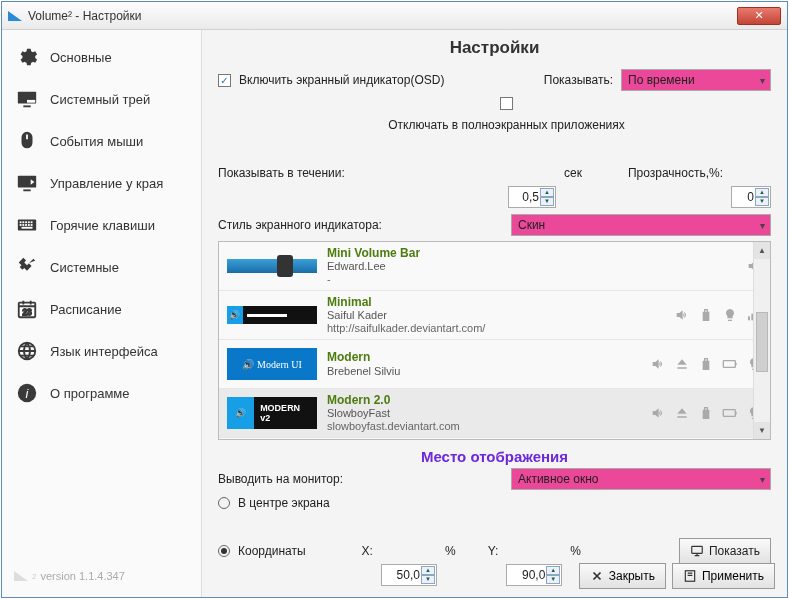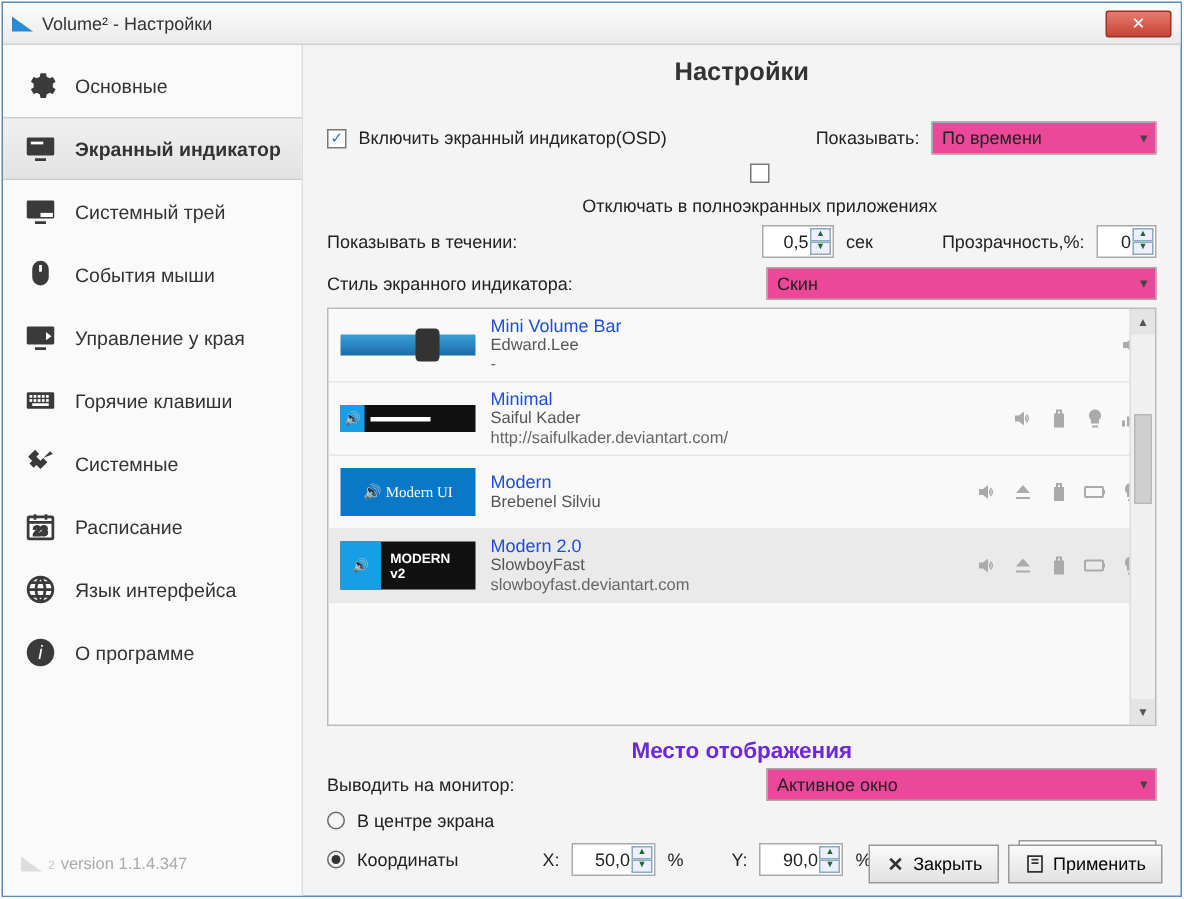--- a/index.html
+++ b/index.html
@@ -13,40 +13,40 @@
 .titlebar .close { margin-left: auto; width: 44px; height: 18px; background: linear-gradient(#e87a6f,#c44535); border: 1px solid #a03020; border-radius: 2px; color: #fff; display: flex; align-items: center; justify-content: center; font-size: 11px; }
 
 .content { display: flex; height: calc(100% - 28px); }
 
 .sidebar { width: 200px; background: #fafafa; border-right: 1px solid #ddd; padding-top: 6px; text-align: center; }
 .nav-item { display: flex; align-items: center; height: 42px; padding: 0 12px; font-size: 13px; color: #333; cursor: pointer; gap: 10px; }
 .nav-item.active { background: linear-gradient(#f0f0f0,#e3e3e3); border-top: 1px solid #ccc; border-bottom: 1px solid #ccc; font-weight: 600; }
 .nav-item .icon { width: 26px; height: 22px; display: flex; align-items: center; justify-content: center; color:#3a3a3a; }
 
 .main { flex: 1; padding: 8px 16px 8px 16px; display: flex; flex-direction: column; overflow: hidden; }
-.page-title { text-align: center; font-size: 17px; font-weight: 600; color: #333; margin-bottom: 20px; }
+.page-title { text-align: center; font-size: 17px; font-weight: 600; color: #333; margin-bottom: 8px; }
 
 .row { display: flex; align-items: center; gap: 8px; font-size: 12px; color: #222; margin: 3px 0; }
 .checkbox { width: 13px; height: 13px; border: 1px solid #777; background: #fff; display: inline-flex; align-items: center; justify-content: center; font-size: 10px; color: #2a6cd0; }
 .label { white-space: nowrap; }
 .select { height: 22px; border: 1px solid #aaa; background: #ec4899; font-size: 12px; padding: 0 18px 0 6px; display: inline-flex; align-items: center; position: relative; min-width: 110px; }
 .select::after { content: "▾"; position: absolute; right: 5px; font-size: 10px; color: #444; }
-.num-input { height: 22px; width: 48px; border: 1px solid #aaa; background: #fff; display: inline-flex; align-items: center; justify-content: flex-end; padding-right: 16px; font-size: 12px; position: relative; }
+.num-input { height: 22px; width: 48px; border: 1px solid #aaa; background: #fff; display: inline-flex; align-items: center; justify-content: flex-end; padding-right: 16px; font-size: 12px; position: relative; margin-top: 48px; }
 .num-input .spin { position: absolute; right: 1px; width: 14px; height: 18px; display: flex; flex-direction: column; }
 .num-input .spin span { flex: 1; font-size: 6px; text-align: center; color: #146a2a; background: #eef; border: 1px solid #8ab; }
 
 .skin-list { border: 1px solid #bbb; background: #f9f9f9; flex: 1; overflow: hidden; position: relative; margin-top: 2px; }
 .skin-item { display: flex; align-items: center; height: 49px; padding: 4px 8px; gap: 10px; border-bottom: 1px solid #e6e6e6; }
 .skin-item.selected { background: #eaeaea; }
 .skin-preview { width: 90px; height: 32px; display: flex; align-items: center; justify-content: center; }
 .skin-preview.moderncui { background: #0a78c8; color: #fff; font-size: 10px; font-family: "Segoe UI"; }
 .skin-preview.modernv2 { background: #111; color: #fff; font-size: 9px; display: flex; align-items: center; }
 .skin-preview.modernv2 .left { background: #169fe6; width: 28px; height: 100%; display: flex; align-items: center; justify-content: center; }
 .skin-meta { display: flex; flex-direction: column; font-size: 11px; line-height: 1.2; }
-.skin-name { font-weight: 400; font-size: 12px; color: #1d4ed8;}
+.skin-name { font-weight: 700; font-size: 12px; color: #4d7c0f;}
 .skin-author { color: #555; }
 .skin-url { color: #666; }
 .skin-icons { margin-left: auto; display: flex; gap: 8px; color: #aaa; }
 .skin-icons svg { width: 16px; height: 16px; }
 .scrollbar { position: absolute; right: 0; top: 0; bottom: 0; width: 17px; background: #f0f0f0; border-left: 1px solid #ddd; }
 .scrollbar .arrow { height: 17px; background: #e4e4e4; display: flex; align-items: center; justify-content: center; font-size: 8px; color: #555; }
 .scrollbar .thumb { position: absolute; left: 2px; right: 2px; top: 70px; height: 60px; background: #cfcfcf; border: 1px solid #b8b8b8; }
 
 .section-title { text-align: center; font-size: 15px; font-weight: 600; color: #6d28d9; margin-top: 8px; }
 
@@ -75,30 +75,20 @@
 
   <div class="content">
     <div class="sidebar" id="sidebar">
         <div class="nav-item">
           <span class="icon">
             <svg viewBox="0 0 24 24" width="24" height="22" fill="#3a3a3a">
               <path d="M12 8a4 4 0 100 8 4 4 0 000-8zm9 4a7 7 0 00-.1-1.2l2.1-1.6-2-3.4-2.5 1a7 7 0 00-2-1.2L16 3h-4l-.5 2.6a7 7 0 00-2 1.2l-2.5-1-2 3.4 2.1 1.6A7 7 0 007 12c0 .4 0 .8.1 1.2L5 14.8l2 3.4 2.5-1a7 7 0 002 1.2L12 21h4l.5-2.6a7 7 0 002-1.2l2.5 1 2-3.4-2.1-1.6c.1-.4.1-.8.1-1.2z"></path>
             </svg>
           </span>
           <span>Основные</span>
-        </div>
-        <div class="nav-item active">
-          <span class="icon">
-            <svg viewBox="0 0 24 24" width="24" height="22" fill="#3a3a3a">
-              <rect x="2" y="4" width="20" height="13" rx="1"></rect>
-              <rect x="5" y="7" width="9" height="2" fill="#fff"></rect>
-              <path d="M8 21h8v-2H8z"></path>
-            </svg>
-          </span>
-          <span>Экранный индикатор</span>
         </div>
         <div class="nav-item">
           <span class="icon">
             <svg viewBox="0 0 24 24" width="24" height="22" fill="#3a3a3a">
               <rect x="2" y="4" width="20" height="13" rx="1"></rect>
               <rect x="12" y="13" width="9" height="3" fill="#fff"></rect>
               <path d="M8 21h8v-2H8z"></path>
             </svg>
           </span>
           <span>Системный трей</span>

